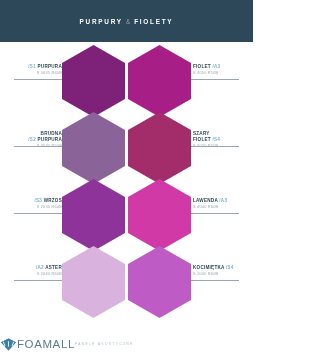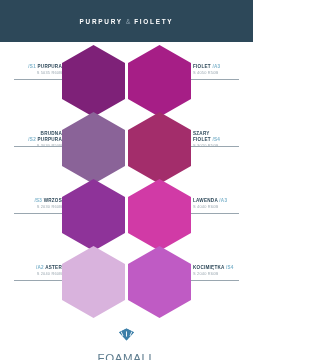--- a/index.html
+++ b/index.html
@@ -118,24 +118,23 @@
   .label-line2 { display: block; }
 
   
   .footer {
     position: absolute;
     left: 0;
     bottom: 0;
     width: 253px;
     height: 32px;
     display: flex;
-    flex-direction: column;
+    flex-direction: row;
     align-items: center;
     justify-content: flex-start;
-    gap: 11px;
   }
   .logo-mark {
     width: 17px;
     height: 13px;
     position: relative;
   }
   .logo-mark svg { display: block; }
   .logo-word {
     font-size: 11.5px;
     letter-spacing: 0.6px;

